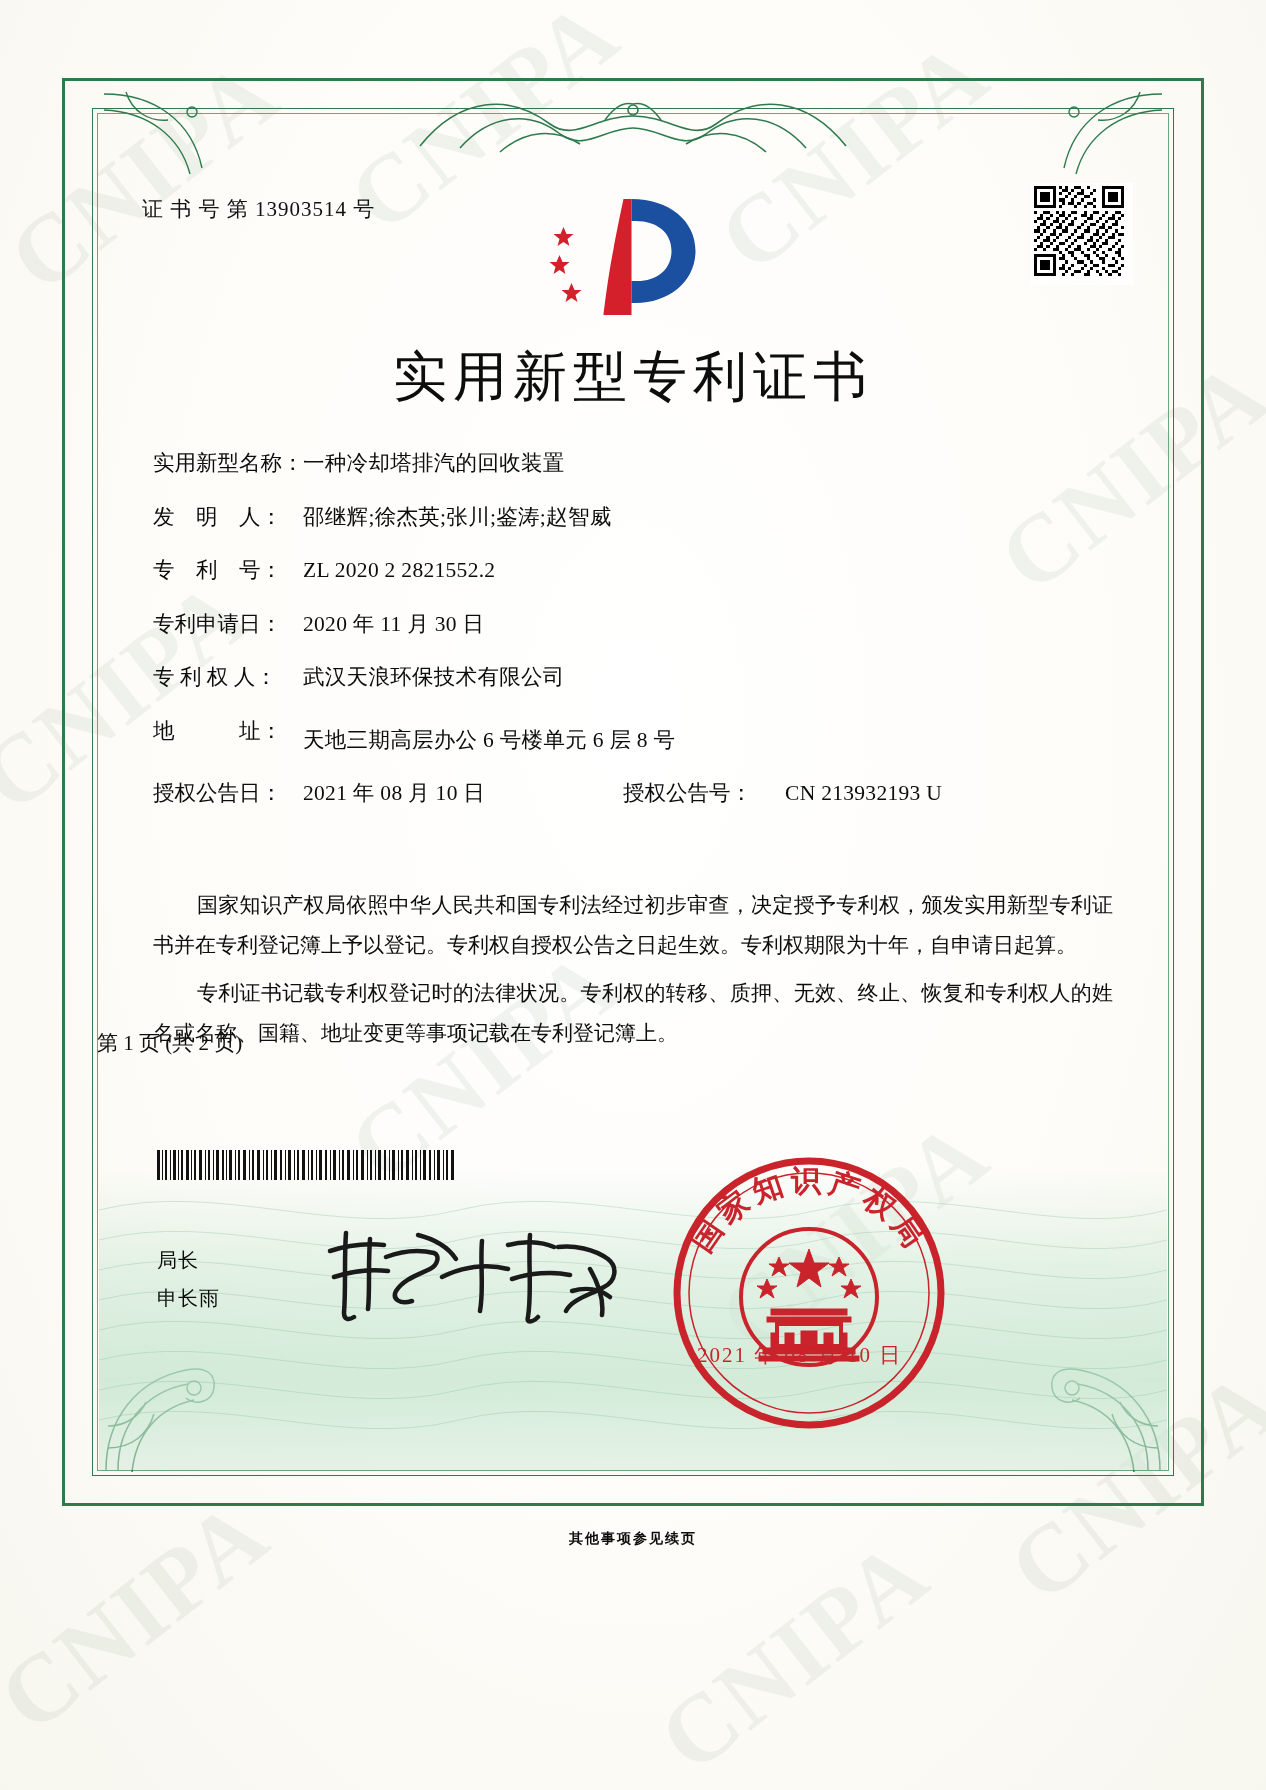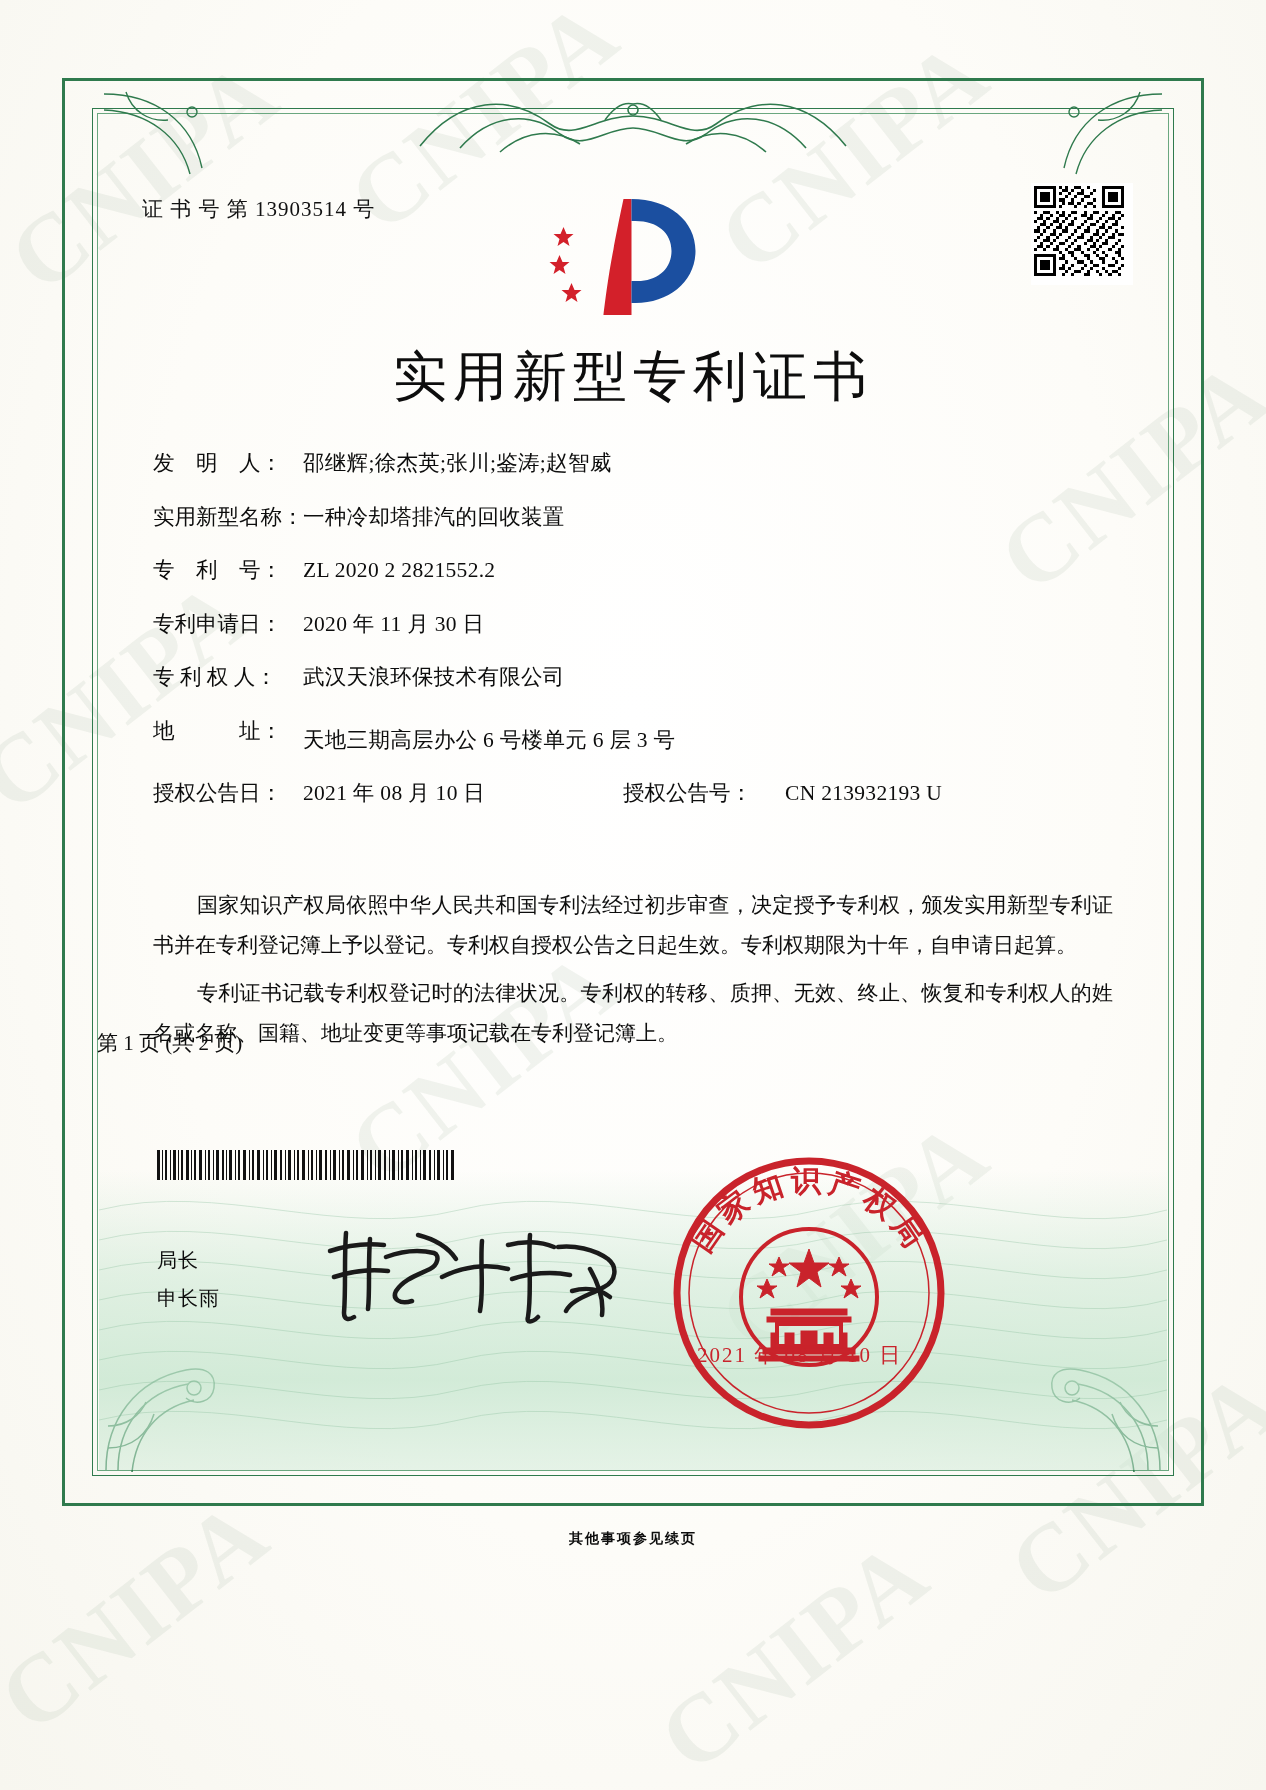--- a/index.html
+++ b/index.html
@@ -572,48 +572,48 @@
       <path d="M86,6 C124,6 150,28 150,58 C150,88 124,110 90,110 L86,110 L86,88 L92,88 C112,88 126,76 126,58 C126,40 112,28 90,28 L86,28 Z" fill="#1b4fa0"></path>
 
       <path d="M86,30 C106,30 118,42 118,58 C118,74 106,86 88,86 L86,86 Z" fill="#1b4fa0" opacity="0.0"></path>
     </svg>
 
     <div class="title">实用新型专利证书</div>
 
     <div class="fields">
 
       <div class="field-row">
+        <div class="field-label">实用新型名称：</div>
+        <div class="field-value">一种冷却塔排汽的回收装置</div>
+      </div>
+
+      <div class="field-row">
         <div class="field-label">发　明　人：</div>
         <div class="field-value">邵继辉;徐杰英;张川;鉴涛;赵智威</div>
-      </div>
-
-      <div class="field-row">
-        <div class="field-label">实用新型名称：</div>
-        <div class="field-value">一种冷却塔排汽的回收装置</div>
       </div>
 
       <div class="field-row">
         <div class="field-label">专　利　号：</div>
         <div class="field-value">ZL 2020 2 2821552.2</div>
       </div>
 
       <div class="field-row">
         <div class="field-label">专利申请日：</div>
         <div class="field-value">2020 年 11 月 30 日</div>
       </div>
 
       <div class="field-row">
         <div class="field-label">专 利 权 人：</div>
         <div class="field-value">武汉天浪环保技术有限公司</div>
       </div>
 
       <div class="field-row">
         <div class="field-label">地　　　址：</div>
         <div class="field-value">
-          <span class="line2">天地三期高层办公 6 号楼单元 6 层 3 号</span>
+          <span class="line2">天地三期高层办公 6 号楼单元 6 层 8 号</span>
         </div>
       </div>
 
       <div class="dual-row">
         <div class="dual-left">
           <div class="field-label">授权公告日：</div>
           <div class="field-value">2021 年 08 月 10 日</div>
         </div>
         <div class="dual-right">
           <div class="field-label">授权公告号：</div>

